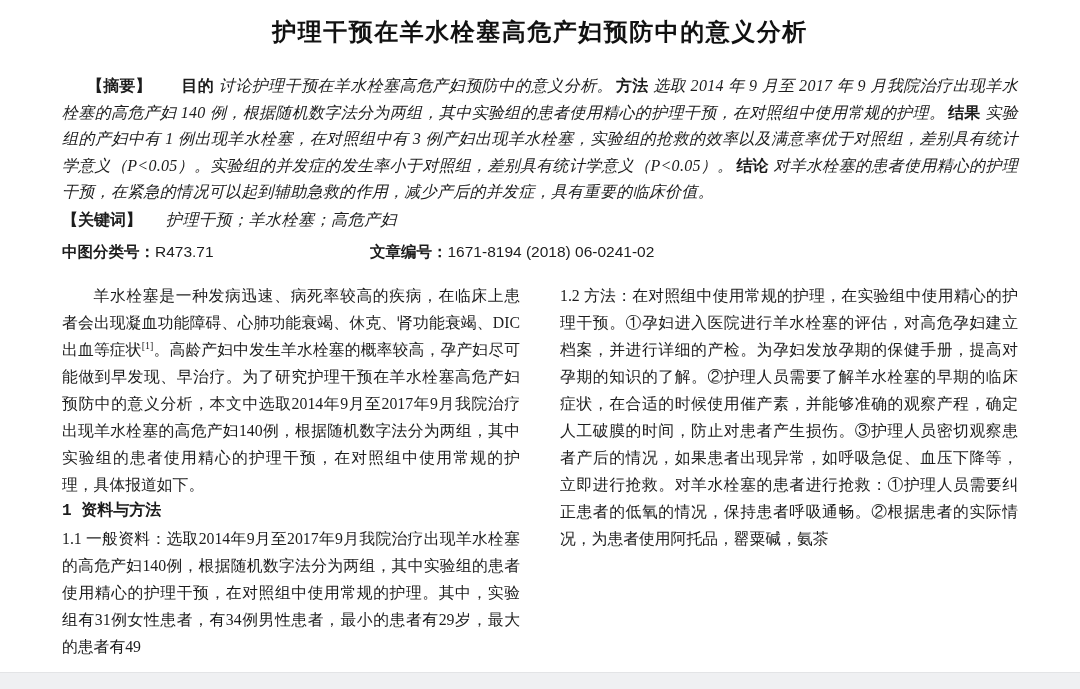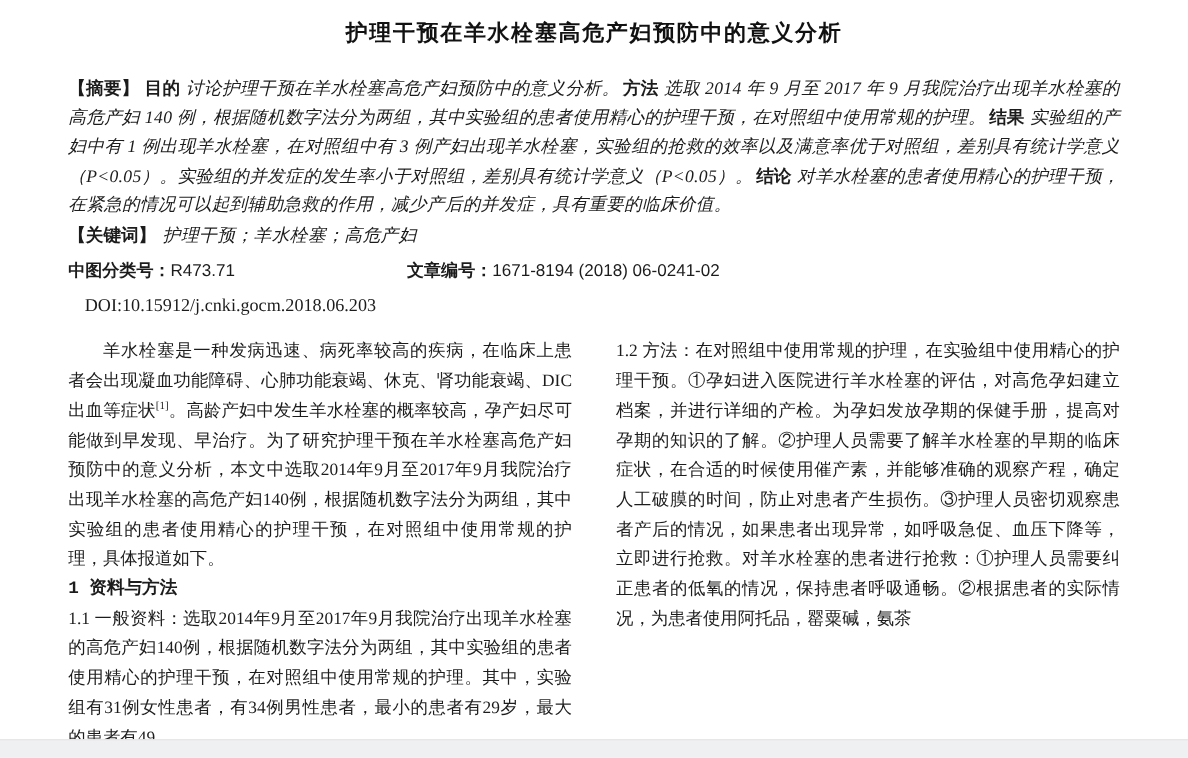--- a/index.html
+++ b/index.html
@@ -13,21 +13,21 @@
   }
   .page {
     padding: 12px 62px 0 62px;
     width: 1080px;
   }
   
   .paper-title {
     text-align: center;
     font-family: "Liberation Sans", "DejaVu Sans", sans-serif;
     font-weight: 700;
-    font-size: 20px;
+    font-size: 24px;
     letter-spacing: 1.5px;
     color: #111;
     margin-top: 4px;
   }
   .author {
     text-align: center;
     font-size: 15px;
     font-style: italic;
     margin-top: 25px;
     letter-spacing: 2px;
@@ -47,29 +47,29 @@
     font-style: italic;
     letter-spacing: 0.3px;
   }
   .hei-label {
     font-style: normal;
     font-weight: 700;
     font-family: "Liberation Sans", "DejaVu Sans", sans-serif;
     letter-spacing: 0;
   }
   .abstract .hei-label.inner { margin: 0 5px 0 3px; }
-  .abstract .hei-label.first { margin-right: 5px; }
+  .abstract .hei-label.first { margin-right: 5px; margin-left: 25px; }
   .keywords {
     font-size: 16px;
     line-height: 26px;
     font-style: italic;
     margin-top: 1px;
     letter-spacing: 0.5px;
   }
-  .keywords .hei-label { margin-right: 6px; }
+  .keywords .hei-label { margin-right: 24px; }
   
   .meta-row {
     display: flex;
     margin-top: 7px;
     font-size: 15.5px;
     line-height: 24px;
     align-items: flex-end;
   }
   .meta-pair.clc { width: 308px; }
   .meta-pair.doc-code { width: 146px; }
@@ -130,21 +130,20 @@
 
   <div class="meta-row">
     <div class="meta-pair clc">
       <span class="hei-label">中图分类号：</span><span class="meta-value">R473.71</span>
     </div>
     <div class="meta-pair article-id">
       <span class="hei-label">文章编号：</span><span class="meta-value">1671-8194 (2018) 06-0241-02</span>
     </div>
   </div>
 
-  <div class="doi-line">DOI:10.15912/j.cnki.gocm.2018.06.203</div>
 
   <div class="columns">
 
     <div class="col">
       <p class="indent">
         <span>羊水栓塞是一种发病迅速、病死率较高的疾病，在临床上患者会出现凝血功能障碍、心肺功能衰竭、休克、肾功能衰竭、DIC出血等症状</span><sup class="ref">[1]</sup><span>。高龄产妇中发生羊水栓塞的概率较高，孕产妇尽可能做到早发现、早治疗。为了研究护理干预在羊水栓塞高危产妇预防中的意义分析，本文中选取2014年9月至2017年9月我院治疗出现羊水栓塞的高危产妇140例，根据随机数字法分为两组，其中实验组的患者使用精心的护理干预，在对照组中使用常规的护理，具体报道如下。</span>
       </p>
       <p class="section-heading">1 资料与方法</p>
       <p>1.1 一般资料：选取2014年9月至2017年9月我院治疗出现羊水栓塞的高危产妇140例，根据随机数字法分为两组，其中实验组的患者使用精心的护理干预，在对照组中使用常规的护理。其中，实验组有31例女性患者，有34例男性患者，最小的患者有29岁，最大的患者有49</p>
     </div>

